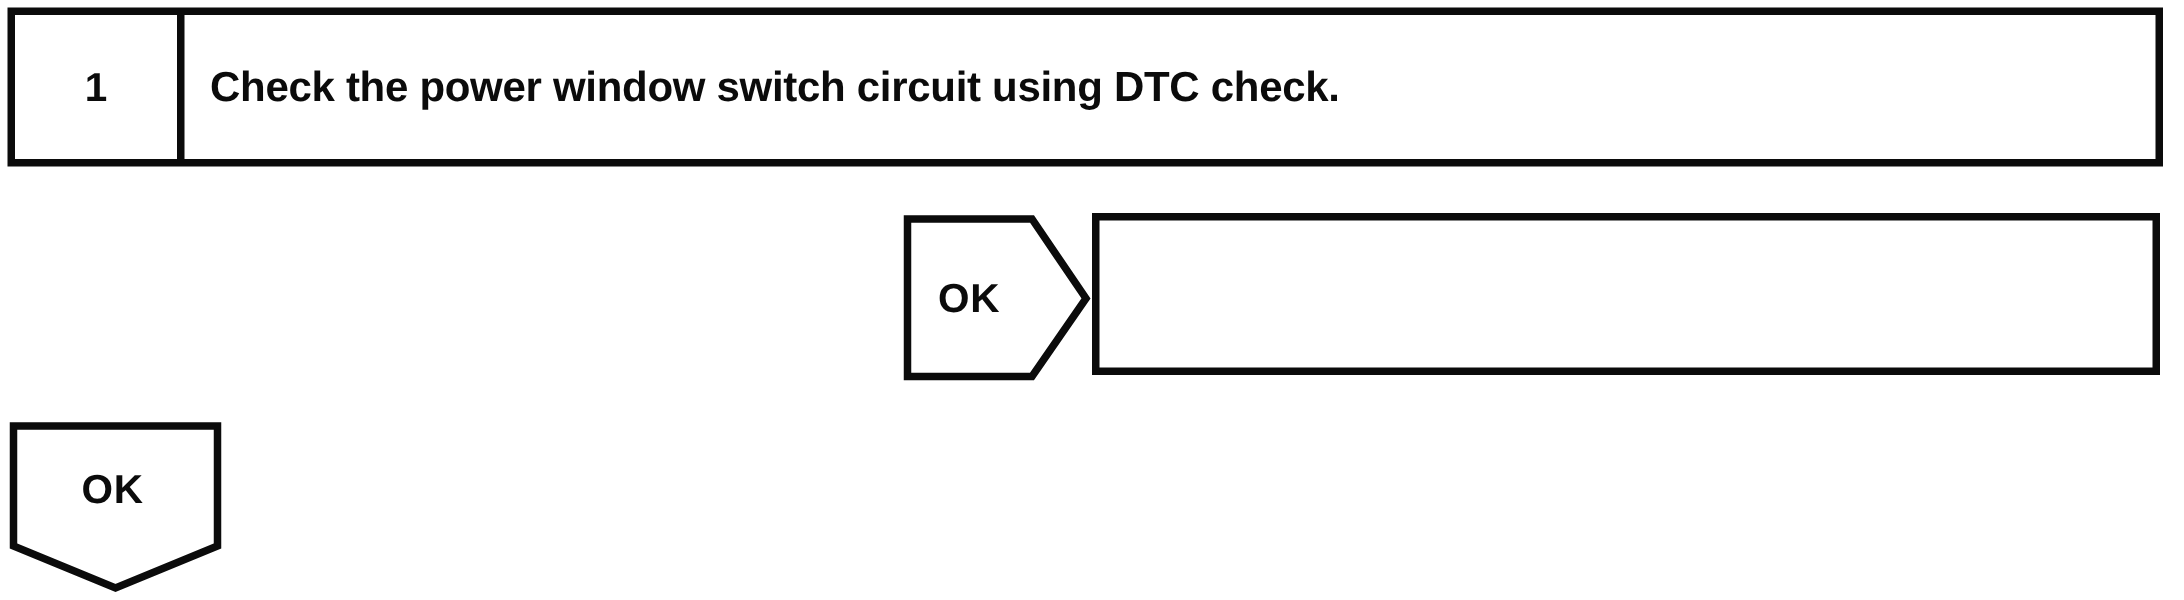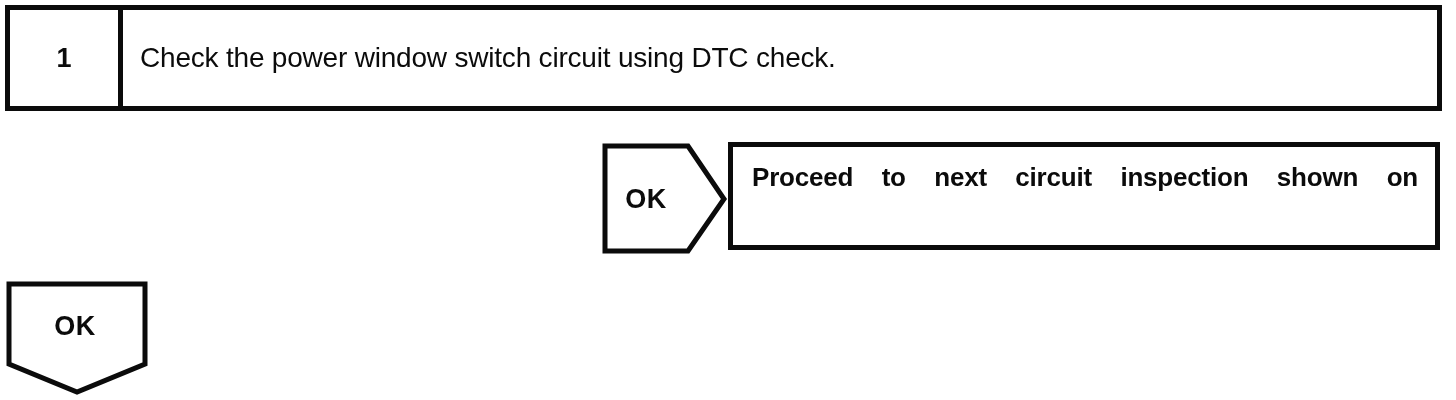--- a/index.html
+++ b/index.html
@@ -31,21 +31,21 @@
     align-items: center;
     justify-content: center;
     font-weight: bold;
     font-size: 27px;
   }
   .step-instruction-cell {
     flex: 1;
     display: flex;
     align-items: center;
     padding-left: 17px;
-    font-weight: normal;
+    font-weight: bold;
     font-size: 28px;
     letter-spacing: -0.2px;
   }
 
   
   .connector { position: absolute; }
   .connector polygon {
     fill: #ffffff;
     stroke: #0b0b0b;
     stroke-width: 5;
@@ -91,21 +91,20 @@
     <div class="step-number-cell">1</div>
     <div class="step-instruction-cell">Check the power window switch circuit using DTC check.</div>
   </div>
 
   <svg class="connector connector-right" width="127" height="113" viewBox="0 0 127 113">
     <polygon points="4,4 87,4 123,57 87,109 4,109"></polygon>
     <text class="ok-label" x="45" y="57" text-anchor="middle" dominant-baseline="central">OK</text>
   </svg>
 
   <div class="result-box">
-    <div class="result-line-justified">Proceed to next circuit inspection shown on</div>
   </div>
 
   <svg class="connector connector-down" width="144" height="116" viewBox="0 0 144 116">
     <polygon points="4,4 140,4 140,84 72,112 4,84"></polygon>
     <text class="ok-label" x="70" y="46" text-anchor="middle" dominant-baseline="central">OK</text>
   </svg>
 
 </div>
 
 </body></html>

